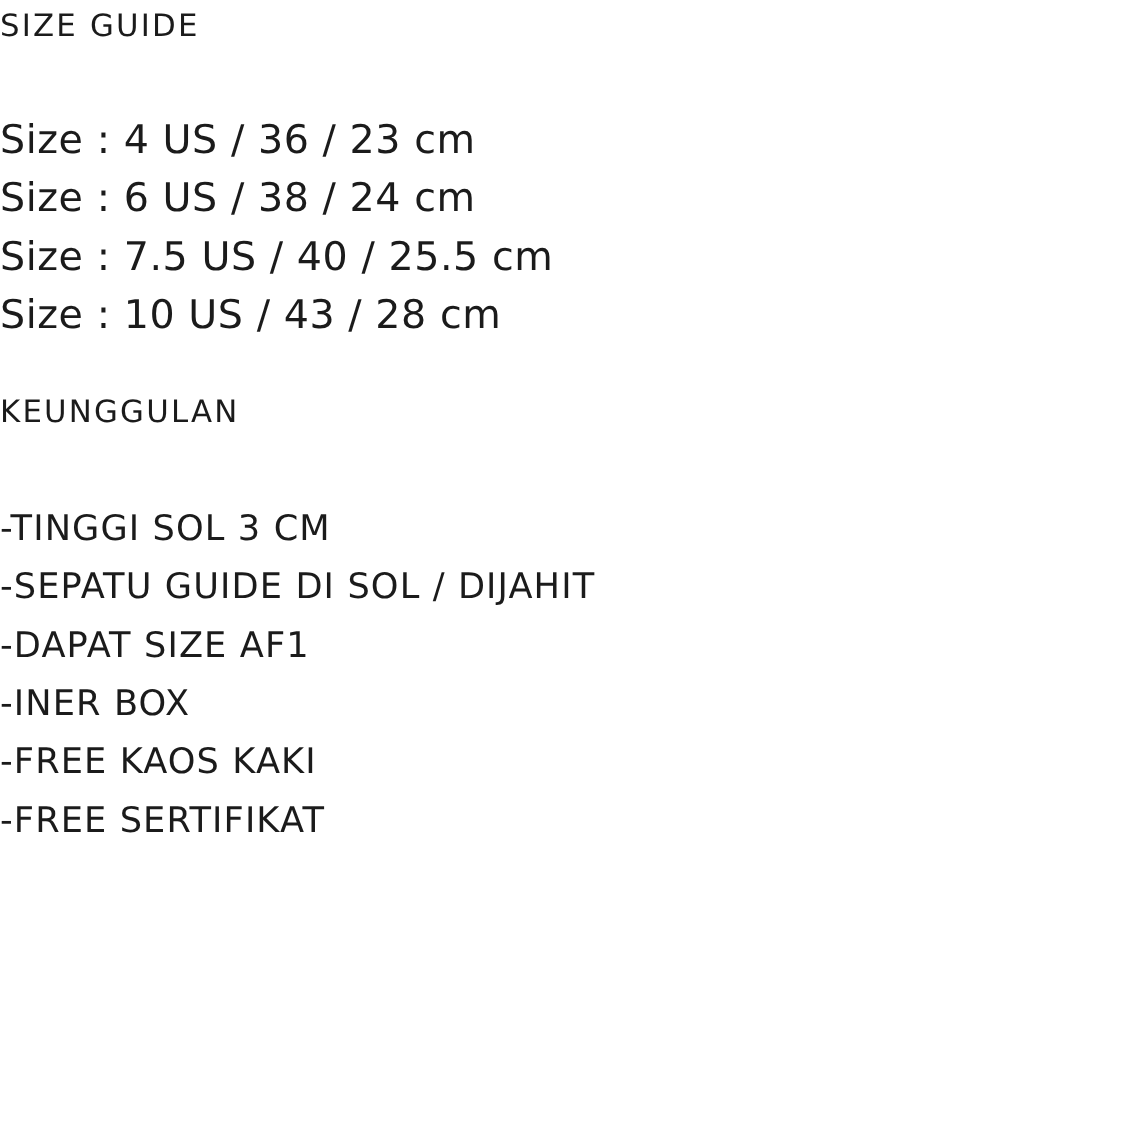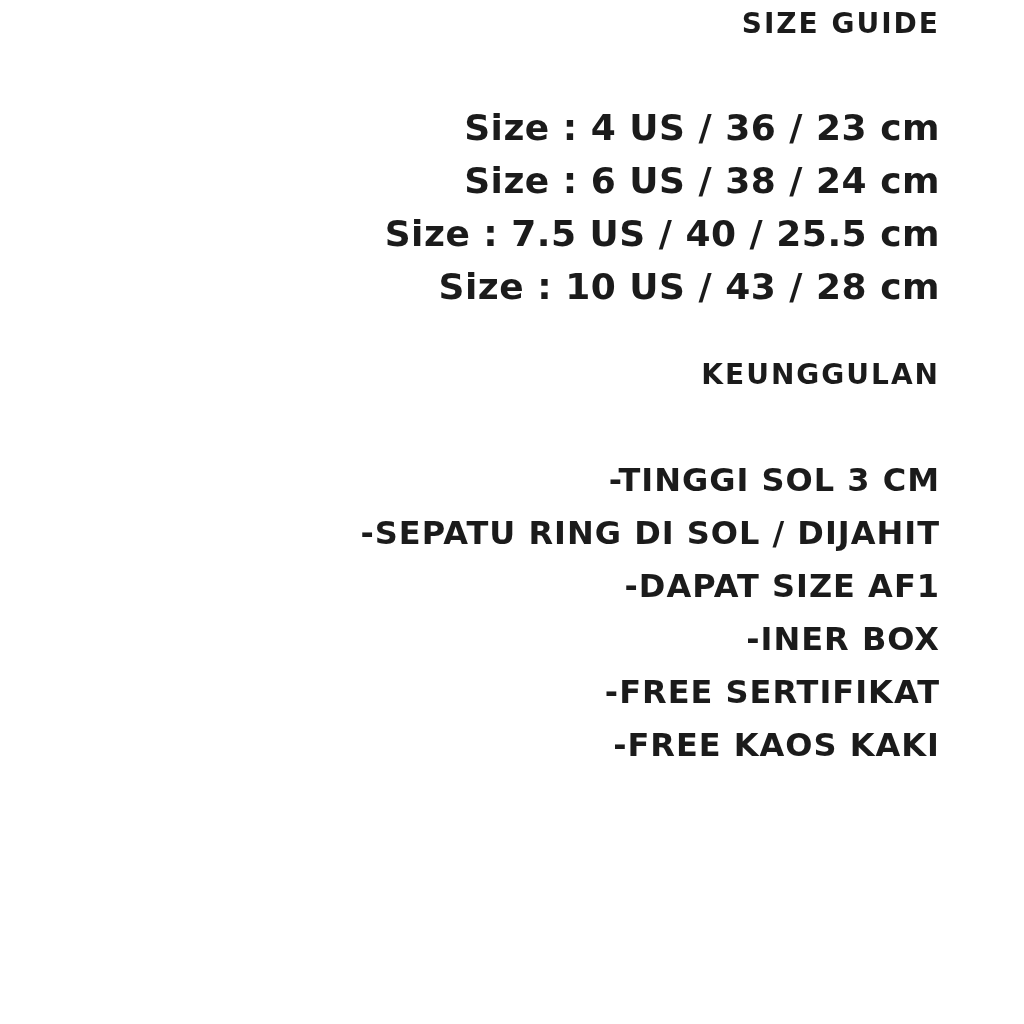--- a/index.html
+++ b/index.html
@@ -8,23 +8,23 @@
     width: 1024px;
     height: 1024px;
     background: #ffffff;
     overflow: hidden;
   }
   .page {
     position: absolute;
     top: 0;
     left: 0;
     width: 940px; 
-    text-align: right;
+    text-align: left;
     font-family: "DejaVu Sans", "Liberation Sans", sans-serif;
-    font-weight: bold;
+    font-weight: normal;
     color: #1b1b1b;
   }
   .title {
     margin-top: 6px;
     font-size: 28px;
     line-height: 36px;
     letter-spacing: 2px;
   }
   .size-list {
     margin-top: 59px;
@@ -64,20 +64,20 @@
     <div class="size-row">Size : 4 US / 36 / 23 cm</div>
     <div class="size-row">Size : 6 US / 38 / 24 cm</div>
     <div class="size-row">Size : 7.5 US / 40 / 25.5 cm</div>
     <div class="size-row">Size : 10 US / 43 / 28 cm</div>
   </div>
 
   <div class="section-title">KEUNGGULAN</div>
 
   <div class="feature-list">
     <div class="feature-row">-TINGGI SOL 3 CM</div>
-    <div class="feature-row">-SEPATU RING DI SOL / DIJAHIT</div>
+    <div class="feature-row">-SEPATU GUIDE DI SOL / DIJAHIT</div>
     <div class="feature-row">-DAPAT SIZE AF1</div>
     <div class="feature-row">-INER BOX</div>
+    <div class="feature-row">-FREE KAOS KAKI</div>
     <div class="feature-row">-FREE SERTIFIKAT</div>
-    <div class="feature-row">-FREE KAOS KAKI</div>
   </div>
 
 </div>
 
 </body></html>

